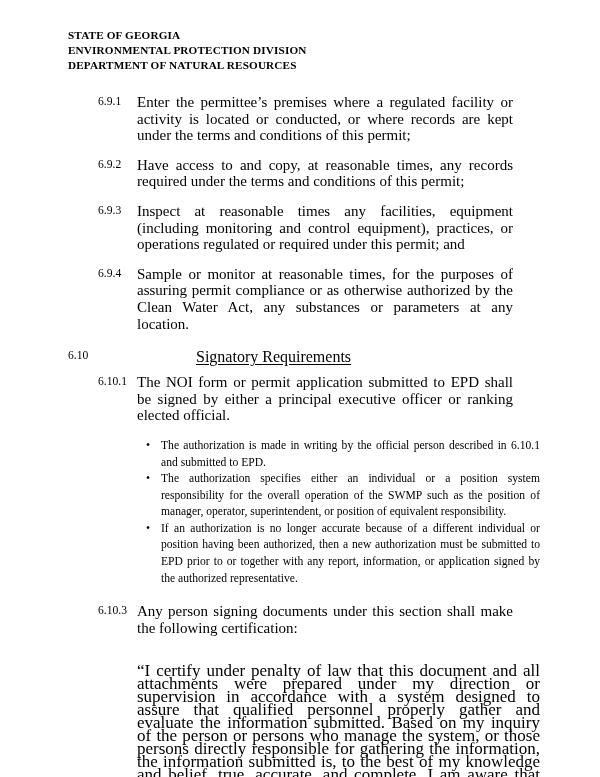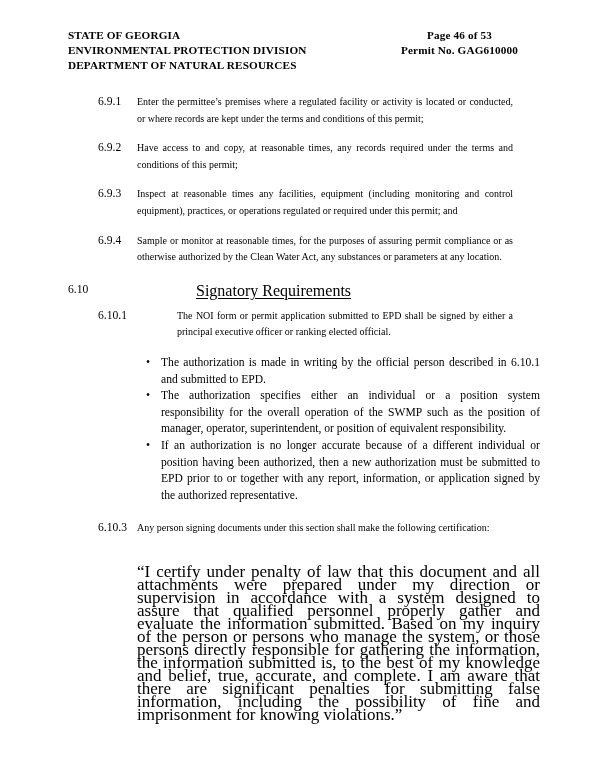--- a/index.html
+++ b/index.html
@@ -61,21 +61,21 @@
     position: absolute;
     left: 98px;
     top: 0;
     font-size: 11.6px;
     line-height: 16.6px;
     white-space: nowrap;
   }
   .item-body {
     margin-left: 137px;
     margin-right: 87px;
-    font-size: 10px;
+    font-size: 15px;
     line-height: 16.6px;
     text-align: justify;
     text-justify: inter-word;
   }
 
   
   .section {
     position: relative;
     margin-bottom: 8px;
   }
@@ -138,24 +138,20 @@
 <body>
 
 <div class="page">
 
   <div class="page-header">
     <div class="header-left">
       <span class="header-line">STATE OF GEORGIA</span>
       <span class="header-line">ENVIRONMENTAL PROTECTION DIVISION</span>
       <span class="header-line">DEPARTMENT OF NATURAL RESOURCES</span>
     </div>
-    <div class="header-right">
-      <span class="header-line">Page 46 of 53</span>
-      <span class="header-line">Permit No. GAG610000</span>
-    </div>
   </div>
 
   <div class="body-block">
 
     <div class="item">
       <div class="item-label">6.9.1</div>
       <div class="item-body">Enter the permittee’s premises where a regulated facility or activity is located or conducted, or where records are kept under the terms and conditions of this permit;</div>
     </div>
 
     <div class="item">
@@ -175,21 +171,21 @@
 
     <div class="section">
       <div class="section-label">6.10</div>
       <div style="margin-left:98px;">
         <span class="section-title">Signatory Requirements</span>
       </div>
     </div>
 
     <div class="sub-items">
 
-      <div class="item" style="margin-top:1px; margin-bottom:14px;padding-left:40px;">
+      <div class="item" style="margin-top:1px; margin-bottom:14px;">
         <div class="item-label">6.10.1</div>
         <div class="item-body">The NOI form or permit application submitted to EPD shall be signed by either a principal executive officer or ranking elected official.</div>
       </div>
 
 
       <ul class="bullets" style="margin-bottom:16px;">
         <li class="bullet">
           <span class="bullet-dot">•</span>
           <span>The authorization is made in writing by the official person described in 6.10.1 and submitted to EPD.</span>
         </li>

